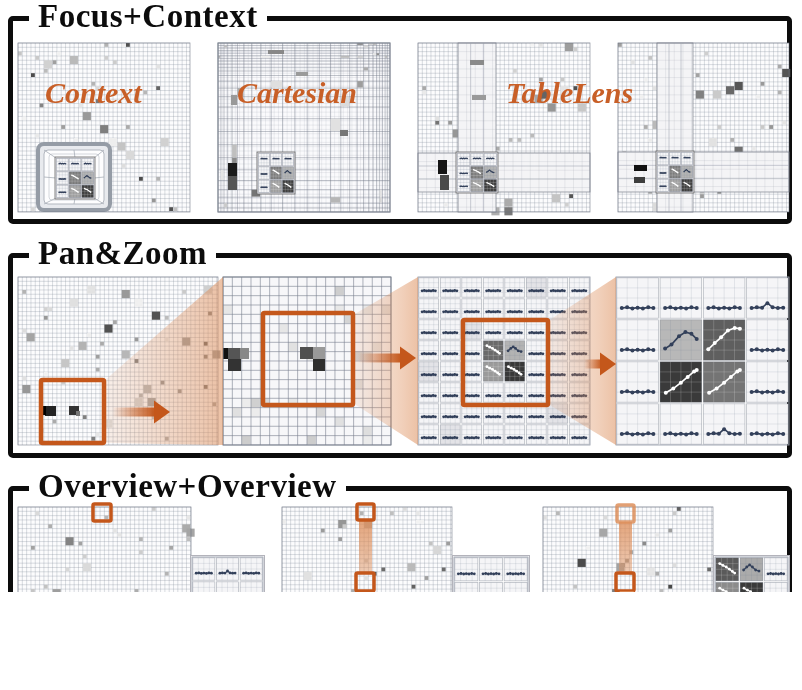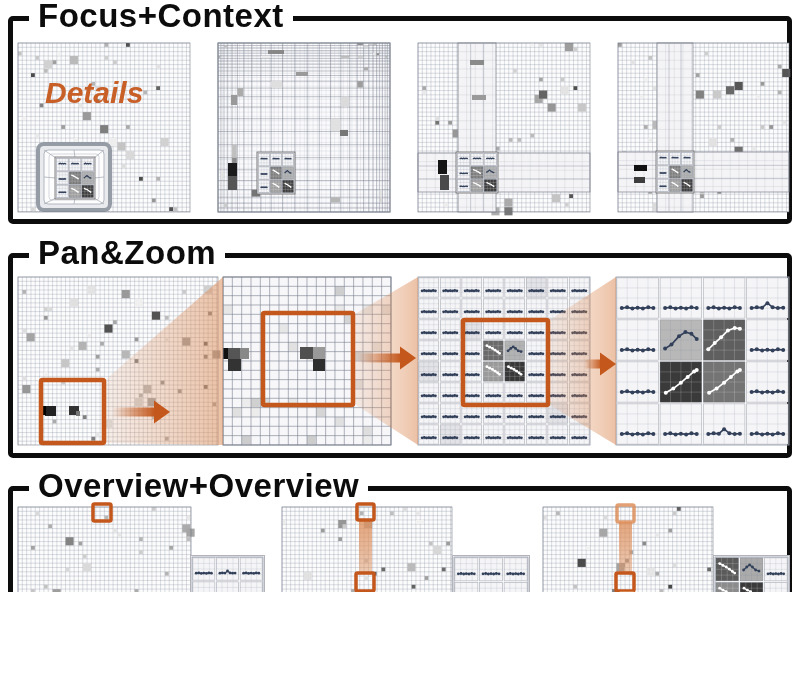--- a/index.html
+++ b/index.html
@@ -1,17 +1,17 @@
 <!DOCTYPE html>
 <html><head>
 <meta charset="utf-8">
 <style>
   html,body{margin:0;padding:0;background:#fff;}
   .page{position:relative;width:802px;height:592px;background:#fff;overflow:hidden;
-        font-family:Liberation Sans, sans-serif;}
+        font-family:Liberation Serif, serif;}
   .panel{position:absolute;border:5px solid #0c0c0c;border-radius:5px;background:transparent;z-index:0;}
   .panel-title{position:absolute;top:-23px;left:16px;background:#fff;padding:0 9px;
         font-size:33px;font-weight:bold;color:#0c0c0c;line-height:1.1;letter-spacing:0.5px;white-space:nowrap;z-index:3;}
   .p1{left:8px;top:16px;width:774px;height:198px;}
   .p2{left:8px;top:253px;width:774px;height:195px;}
   .p3{left:8px;top:486px;width:774px;height:192px;}
   .fig-canvas{position:absolute;left:0;top:0;z-index:1;pointer-events:none;}
   .vis-label{position:absolute;z-index:2;font-size:30px;font-weight:bold;font-style:italic;
         color:#c85f27;line-height:1;white-space:nowrap;}
   .lbl-0{left:45px;top:78px;}
@@ -1956,14 +1956,16 @@
       <rect x="357" y="504" width="17" height="16" rx="1.5" fill="none" stroke="#c4571b" stroke-width="3.5"></rect>
       <rect x="356" y="573" width="18" height="18" rx="1.5" fill="none" stroke="#c4571b" stroke-width="3.5"></rect>
       <rect x="619" y="522" width="13" height="52" fill="url(#swathG)"></rect>
       <rect x="617" y="505" width="17" height="17" rx="1.5" fill="none" stroke="#dd8f5c" stroke-opacity="0.85" stroke-width="3.5"></rect>
       <rect x="616" y="573" width="18" height="18" rx="1.5" fill="none" stroke="#c4571b" stroke-width="3.5"></rect>
       <polygon points="620,591 634,591 609,636 592,636" fill="url(#swathG)"></polygon>
       <rect x="589" y="633" width="21" height="21" rx="2" fill="none" stroke="#ffffff" stroke-width="8"></rect>
       <rect x="589" y="633" width="21" height="21" rx="2" fill="none" stroke="#c4571b" stroke-width="3.5"></rect>
     </svg>
 
-  <div class="vis-label lbl-0">Details</div>
+  <div class="vis-label lbl-0">Context</div>
+  <div class="vis-label lbl-1">Cartesian</div>
+  <div class="vis-label lbl-2">TableLens</div>
 </div>
 
 </body></html>

